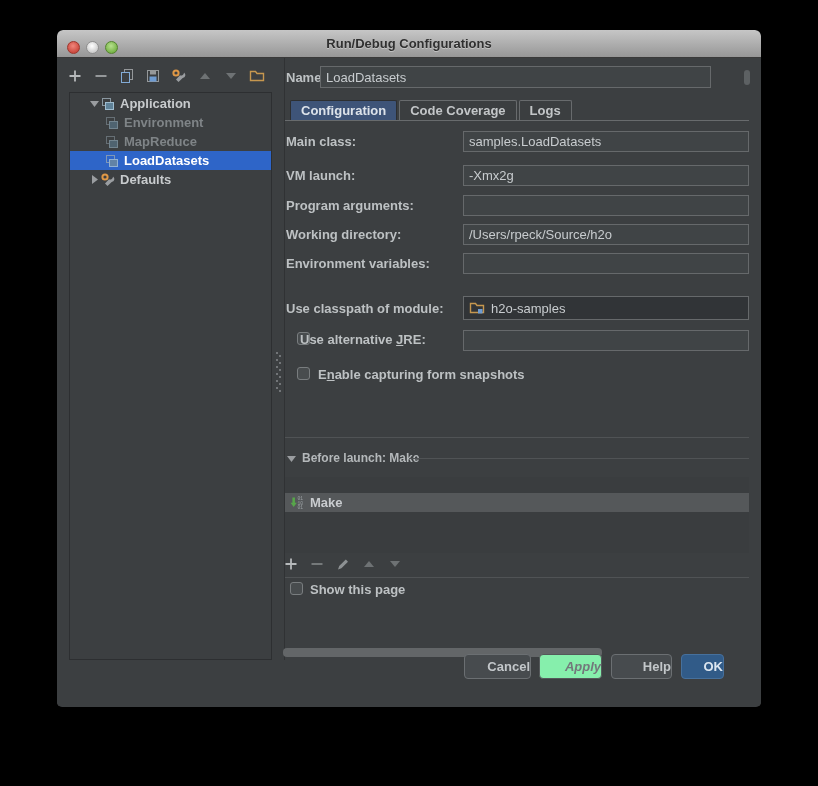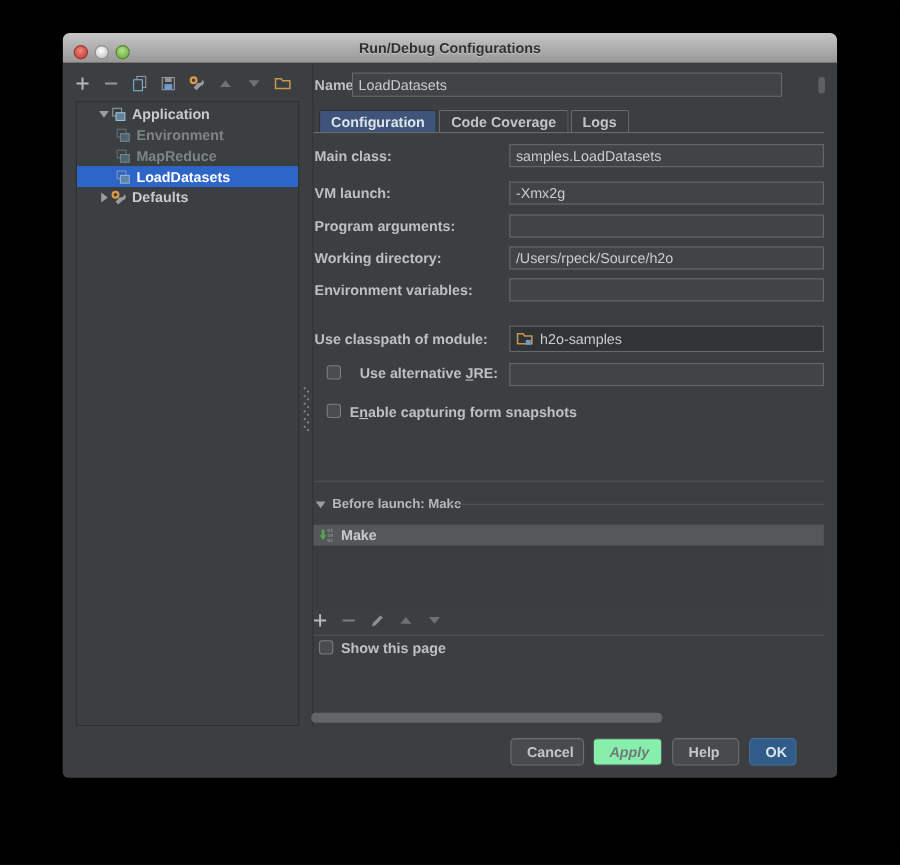--- a/index.html
+++ b/index.html
@@ -61,27 +61,27 @@
 
   
   .cb { position:absolute; width:13px; height:13px; background:#484c4e;
         border:1px solid #797d7f; border-radius:3px; }
 
   
   .bl-head { position:absolute; left:230px; top:393px; display:flex; align-items:center; gap:6px; }
   .bl-title { font-weight:bold; font-size:12px; color:#b4b8ba; }
   .bl-line { position:absolute; left:352px; top:400px; width:340px; height:1px; background:#505355; }
   .bl-list { position:absolute; left:228px; top:419px; width:464px; height:76px; background:#3a3d3f; }
-  .bl-item { height:19px; display:flex; align-items:center; background:#55585a; padding-left:4px; gap:5px; }
+  .bl-item { height:19px; display:flex; align-items:center; background:#55585a; padding-left:4px; gap:5px;margin-top:16px; }
   .bl-item span { font-weight:bold; font-size:13px; color:#c9cccf; }
   .bl-tools { position:absolute; left:226px; top:498px; display:flex; gap:10px; align-items:center; }
 
   
-  .btn { position:absolute; top:613px; height:25px; border-radius:4px; font-weight:bold;
-         font-size:13px; text-align:left; line-height:23px;
+  .btn { position:absolute; top:596px; height:25px; border-radius:4px; font-weight:bold;
+         font-size:13px; text-align:right; line-height:23px;
          background:#474b4e; border:1px solid #6b6f72; color:#c3c7ca;padding-left:14px; }
   .btn.disabled { background:#86efac; border-color:#54585a; color:#73787b;font-style:italic; }
   .btn.primary { background:#315b88; border-color:#46709c; color:#dbe5ef; }
 
   .showpage-label { font-size:13px; color:#bdc1c3; }
   svg { display:block; }
 </style>
 </head>
 <body>
 
@@ -250,21 +250,21 @@
     <div class="rlabel" style="left:229px; top:243px;">Use classpath of module:</div>
     <div class="field" style="top:238px; height:24px; background:#313437; display:flex; align-items:center; gap:6px;">
       <svg width="16" height="16" viewBox="0 0 16 16">
         <path d="M1.5 3.5h5l1.5 2h6.5v7h-13z" fill="none" stroke="#c6974f" stroke-width="1.4"></path>
         <rect x="9" y="9" width="4.5" height="4.5" fill="#6e9bd1"></rect>
       </svg>
       <span style="color:#c8cccf;">h2o-samples</span>
     </div>
 
     <div class="cb" style="left:240px; top:274px;"></div>
-    <div class="rlabel" style="left:270px; top:274px;">
+    <div class="rlabel" style="left:243px; top:274px;">
       <span>Use alternative </span><span style="text-decoration:underline;">J</span><span>RE:</span>
     </div>
     <input class="field" style="top: 272px;" readonly="" value="">
 
     <div class="cb" style="left:240px; top:309px;"></div>
     <div class="rlabel" style="left:261px; top:309px;">
       <span>E</span><span style="text-decoration:underline;">n</span><span>able capturing form snapshots</span>
     </div>
 
     <div class="sep" style="top:379px;"></div>

